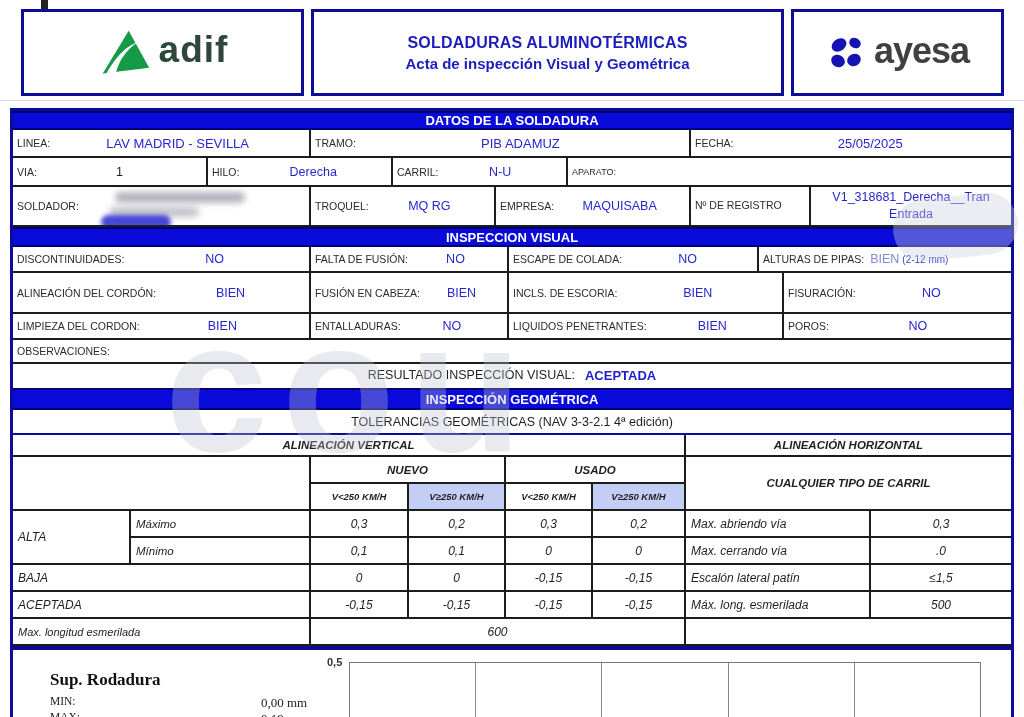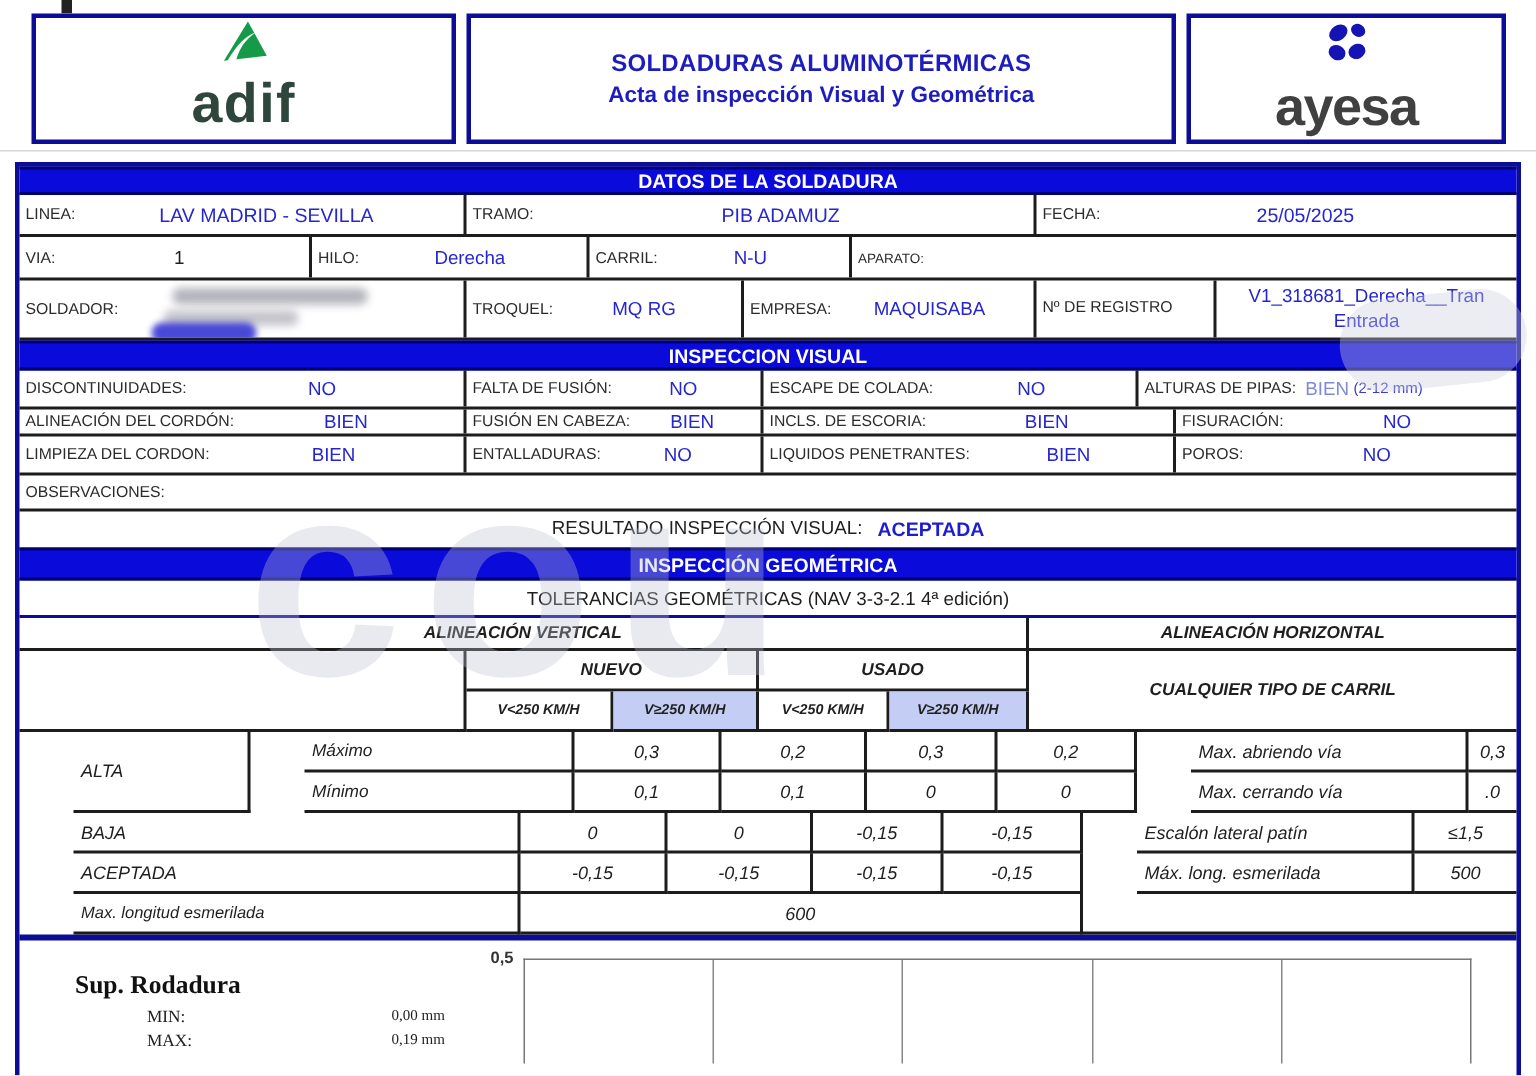--- a/index.html
+++ b/index.html
@@ -1,21 +1,21 @@
 <!DOCTYPE html>
 <html><head>
 <meta charset="utf-8">
 <style>
   * { margin:0; padding:0; box-sizing:border-box; }
   body { background:#e8e8e8; font-family:"Liberation Sans", sans-serif; }
   .page { position:relative; width:1024px; height:717px; background:#ffffff; overflow:hidden; margin:0 auto; }
 
   
   .hdr { position:absolute; top:9px; left:21px; width:983px; height:87px; display:flex; gap:7px; }
-  .hdr-cell { border:3px solid #0c0c96; background:#fff; display:flex; align-items:center; justify-content:center;flex-direction:column; }
+  .hdr-cell { border:3px solid #0c0c96; background:#fff; display:flex; align-items:center; justify-content:center; }
   .c-adif { width:283px; gap:6px; }
   .c-title { flex:1; flex-direction:column; gap:3px; }
   .c-ayesa { width:213px; gap:8px; }
   .title-l1 { color:#1d1dbe; font-weight:bold; font-size:16px; letter-spacing:.2px; }
   .title-l2 { color:#1d1dbe; font-weight:bold; font-size:15px; }
   .adif-text { font-size:37px; font-weight:bold; color:#2e463c; letter-spacing:1px; line-height:1; padding-bottom:6px;}
   .ayesa-text { font-size:36px; font-weight:bold; color:#404040; letter-spacing:-1px; line-height:1; padding-bottom:4px;}
   .hairline { position:absolute; top:100px; left:0; width:1024px; height:1px; background:#d7d7d7; }
 
   
@@ -49,29 +49,29 @@
   .gap2 { height:2px; }
   .toler-row { display:flex; align-items:center; justify-content:center; height:25px; font-size:12.5px; color:#1f1f1f; border-bottom:2px solid #0c0c96; }
 
   
   .t-row { display:flex; }
   .t-cell { display:flex; align-items:center; justify-content:center; border-right:2px solid #1c1c1c; border-bottom:2px solid #1c1c1c;
             font-size:12px; color:#1f1f1f; overflow:hidden;font-style:italic; }
   .t-head { font-weight:bold; font-size:11.5px; }
   .t-speed { font-size:9.5px; font-weight:bold; }
   .t-blue { background:#c4cdf3; }
-  .t-left { justify-content:flex-start; padding-left:5px;margin-left:36px; }
+  .t-left { justify-content:flex-start; padding-left:5px; }
   .noRb { border-right:none; }
   .tbl-bottom { height:4px; background:#0c0c96; }
 
   
   .footer { position:relative; height:79px; font-family:"Liberation Serif", serif; }
   .sup-title { position:absolute; left:37px; top:20px; font-weight:bold; font-size:17px; color:#111; }
-  .mm-lb { position:absolute; left:37px; font-size:11.5px; color:#222;margin-left:48px; }
-  .mm-val { position:absolute; left:248px; font-size:10px; color:#222; }
+  .mm-lb { position:absolute; left:37px; font-size:11.5px; color:#222; }
+  .mm-val { position:absolute; left:248px; font-size:13px; color:#222; }
   .chart { position:absolute; left:336px; top:12px; width:632px; height:70px; }
   .chart-tick { position:absolute; left:-22px; top:-6px; font-family:"Liberation Sans",sans-serif; font-size:11px; font-weight:bold; color:#333; }
   .chart-box { position:absolute; left:0; top:0; width:100%; height:100%; border-top:1.5px solid #777; border-left:1.5px solid #777; border-right:1.5px solid #777; display:flex; }
   .chart-col { flex:1; border-right:1.5px solid #888; }
   .chart-col:last-child { border-right:none; }
 
   
   .wm { position:absolute; top:295px; left:165px; font-size:185px; font-weight:bold;
         color:rgba(190,192,208,.34); letter-spacing:14px; pointer-events:none; z-index:6; line-height:1; }
   .wm-blob { position:absolute; left:893px; top:196px; width:125px; height:62px; background:rgba(205,207,222,.38);
@@ -190,21 +190,21 @@
         <span class="lb">ESCAPE DE COLADA:</span>
         <span class="val">NO</span>
       </div>
       <div class="cell" style="flex:1">
         <span class="lb">ALTURAS DE PIPAS:</span>
         <span class="val v-bien-light" style="flex:none;margin-left:6px">BIEN</span>
         <span class="v-extra">(2-12 mm)</span>
       </div>
     </div>
 
-    <div class="row" style="height:18px">
+    <div class="row" style="height:41px">
       <div class="cell" style="width:298px">
         <span class="lb">ALINEACIÓN DEL CORDÓN:</span>
         <span class="val">BIEN</span>
       </div>
       <div class="cell" style="width:198px">
         <span class="lb">FUSIÓN EN CABEZA:</span>
         <span class="val">BIEN</span>
       </div>
       <div class="cell" style="width:275px">
         <span class="lb">INCLS. DE ESCORIA:</span>

